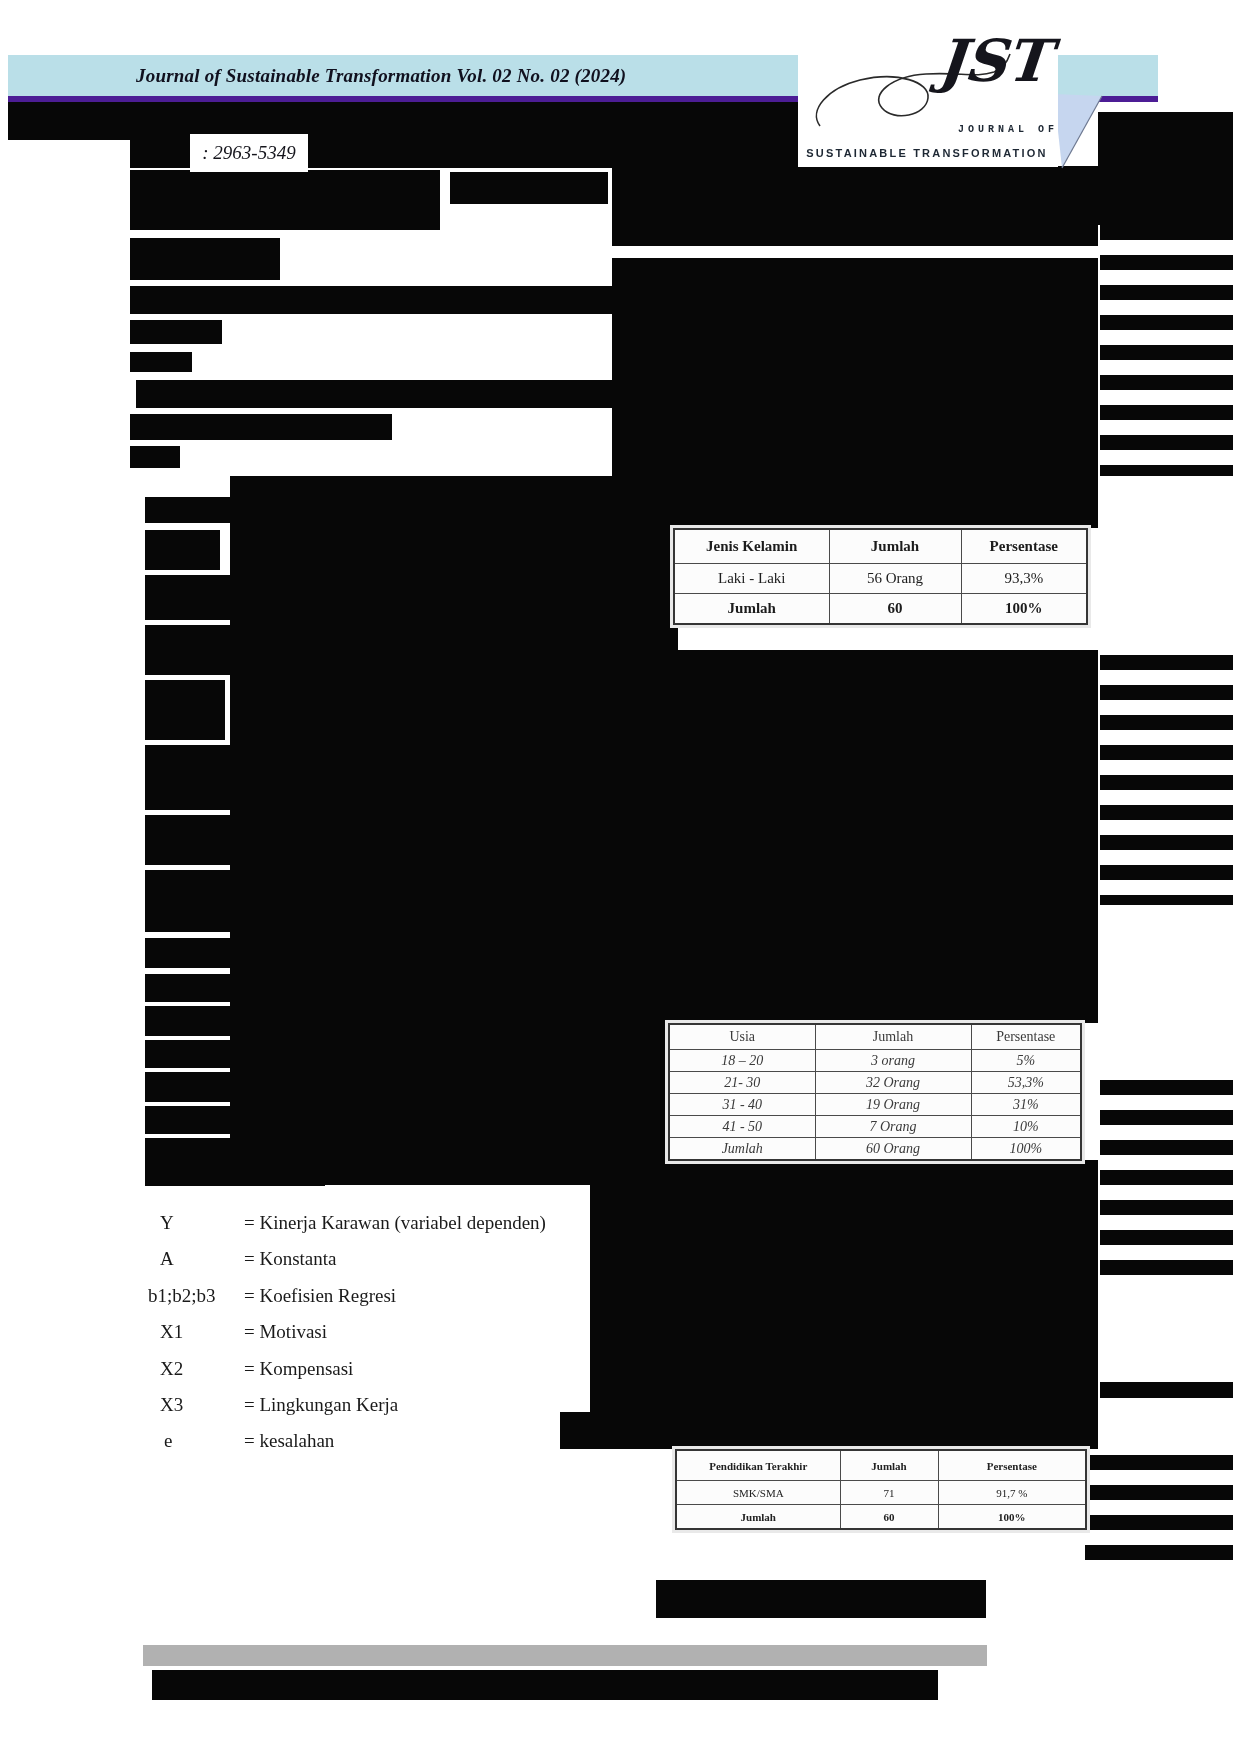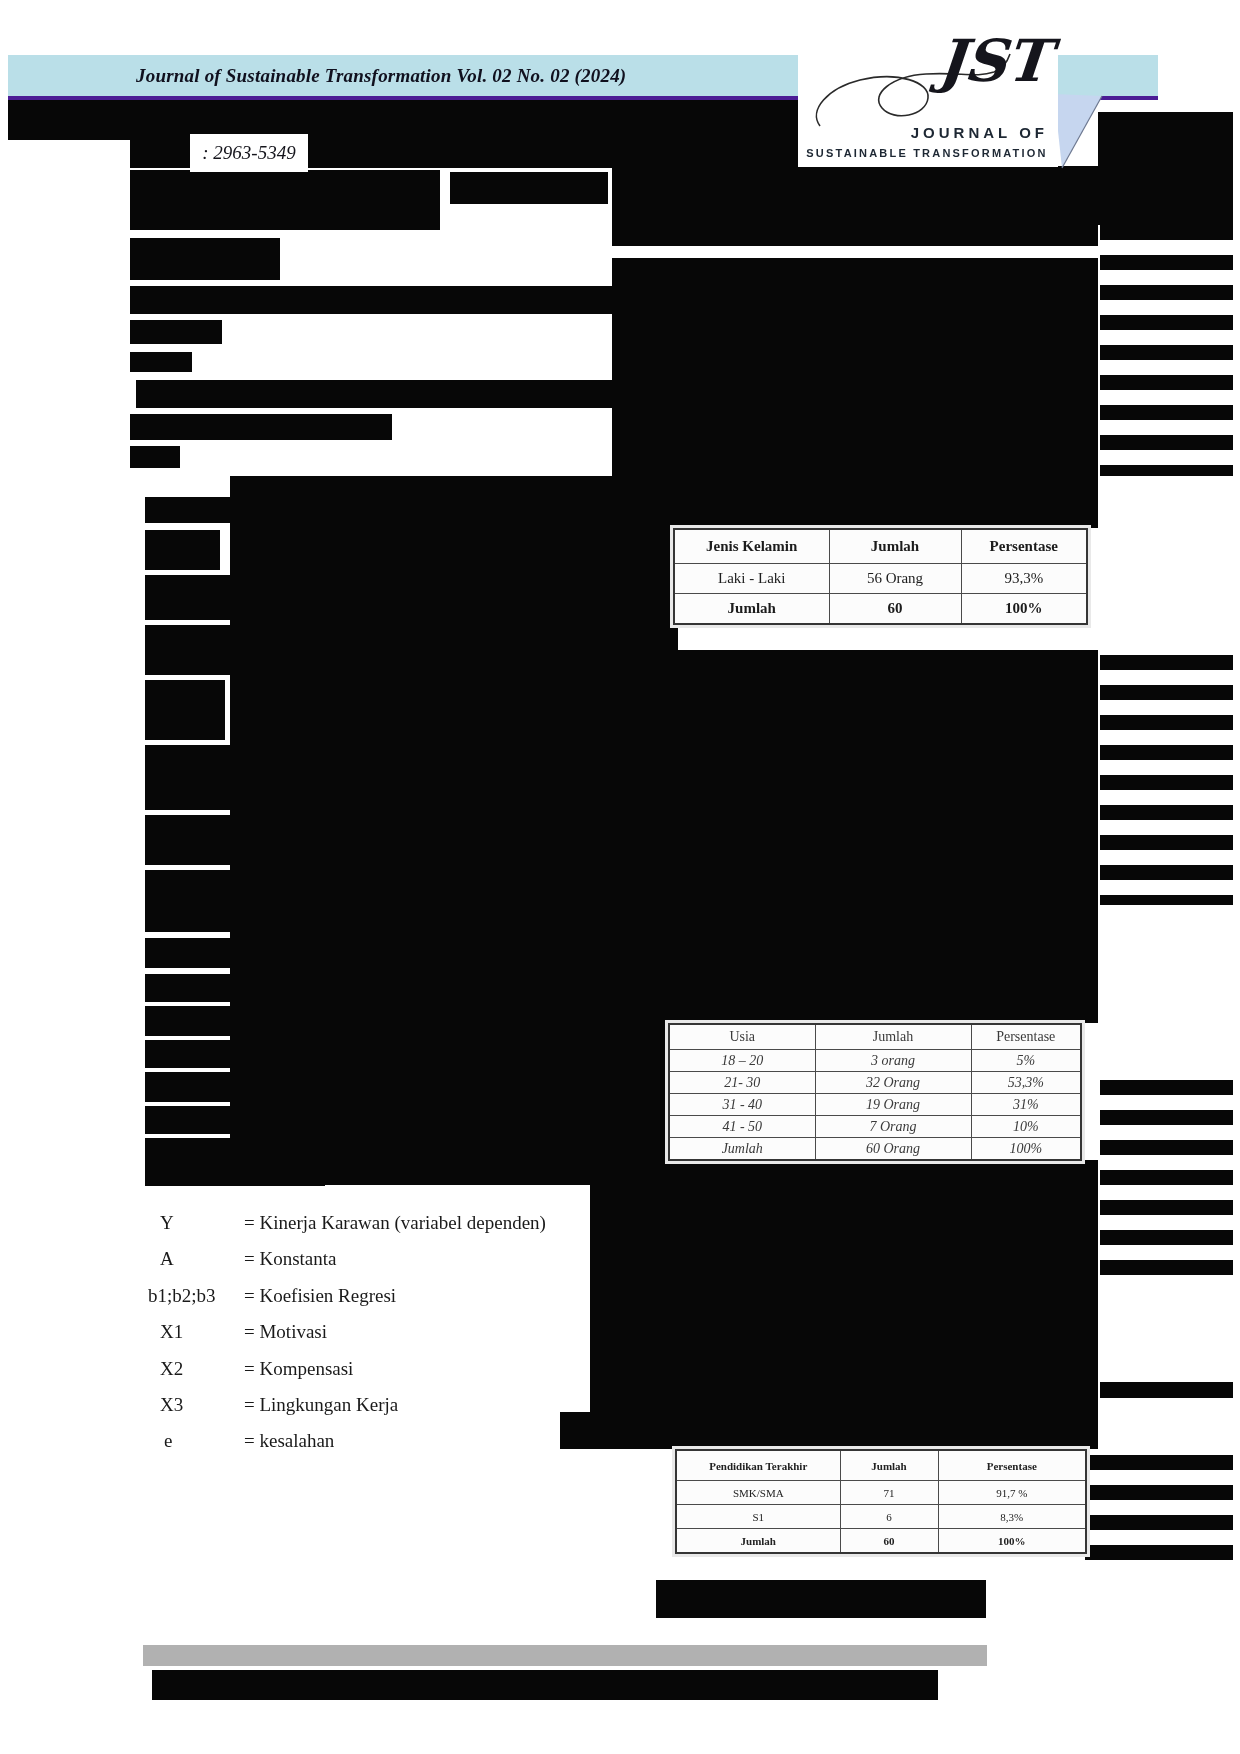--- a/index.html
+++ b/index.html
@@ -1,28 +1,28 @@
 <!DOCTYPE html>
 <html><head>
 <meta charset="utf-8">
 <style>
   html,body{margin:0;padding:0;background:#fff;}
   .page{position:relative;width:1240px;height:1754px;background:#ffffff;overflow:hidden;
         font-family:"Liberation Serif",serif;}
   .redact{position:absolute;background:#070707;}
   .stripe{position:absolute;background:repeating-linear-gradient(#070707 0 15px,#ffffff 15px 30px);}
   .headerbar{position:absolute;left:8px;top:55px;width:1150px;height:41px;background:#badfe8;
-             border-bottom:4px solid #4c1d95;display:flex;align-items:center;z-index:2;}
+             border-bottom:6px solid #4c1d95;display:flex;align-items:center;z-index:2;}
   .header-title{margin-left:128px;font-style:italic;font-weight:bold;font-size:19px;color:#10101e;
                 letter-spacing:.2px;white-space:nowrap;}
   .logo-box{position:absolute;left:798px;top:30px;width:260px;height:137px;background:#ffffff;z-index:5;}
   .jst-script{position:absolute;right:4px;top:2px;font-family:"DejaVu Serif",serif;font-style:italic;
               font-weight:600;font-size:58px;line-height:1;color:#15151c;transform:skewX(-8deg);}
-  .logo-l1{position:absolute;right:10px;top:94px;font-family:Liberation Sans, sans-serif;
-           font-size:15px;font-weight:600;letter-spacing:4px;color:#1d2733;white-space:nowrap;}
+  .logo-l1{position:absolute;right:0;top:94px;font-family:Liberation Mono, monospace;
+           font-size:10px;font-weight:600;letter-spacing:4px;color:#1d2733;white-space:nowrap;}
   .logo-l2{position:absolute;left:0px;right:2px;top:117px;text-align:center;
            font-family:"Liberation Sans",sans-serif;font-size:11px;font-weight:600;
            letter-spacing:2.2px;color:#1d2733;white-space:nowrap;}
   .flourish{position:absolute;left:0;top:0;}
   .fold{position:absolute;left:1052px;top:92px;z-index:3;}
   .issn-box{position:absolute;left:190px;top:134px;width:118px;height:38px;background:#ffffff;z-index:3;
             display:flex;align-items:center;justify-content:center;font-style:italic;font-size:19px;
             color:#15151c;white-space:nowrap;}
   .graybar{position:absolute;left:143px;top:1645px;width:844px;height:21px;background:#b1b1b1;}
   table.t{position:absolute;border-collapse:collapse;background:#fcfcfc;table-layout:fixed;
@@ -209,25 +209,20 @@
         <th>Jumlah</th>
         <th>Persentase</th>
       </tr>
     </thead>
     <tbody>
       <tr>
         <td>SMK/SMA</td>
         <td>71</td>
         <td>91,7 %</td>
       </tr>
-      <tr>
-        <td>S1</td>
-        <td>6</td>
-        <td>8,3%</td>
-      </tr>
       <tr class="total">
         <td>Jumlah</td>
         <td>60</td>
         <td>100%</td>
       </tr>
     </tbody>
   </table>
 
   <div class="vars">
     <div class="var-row">

